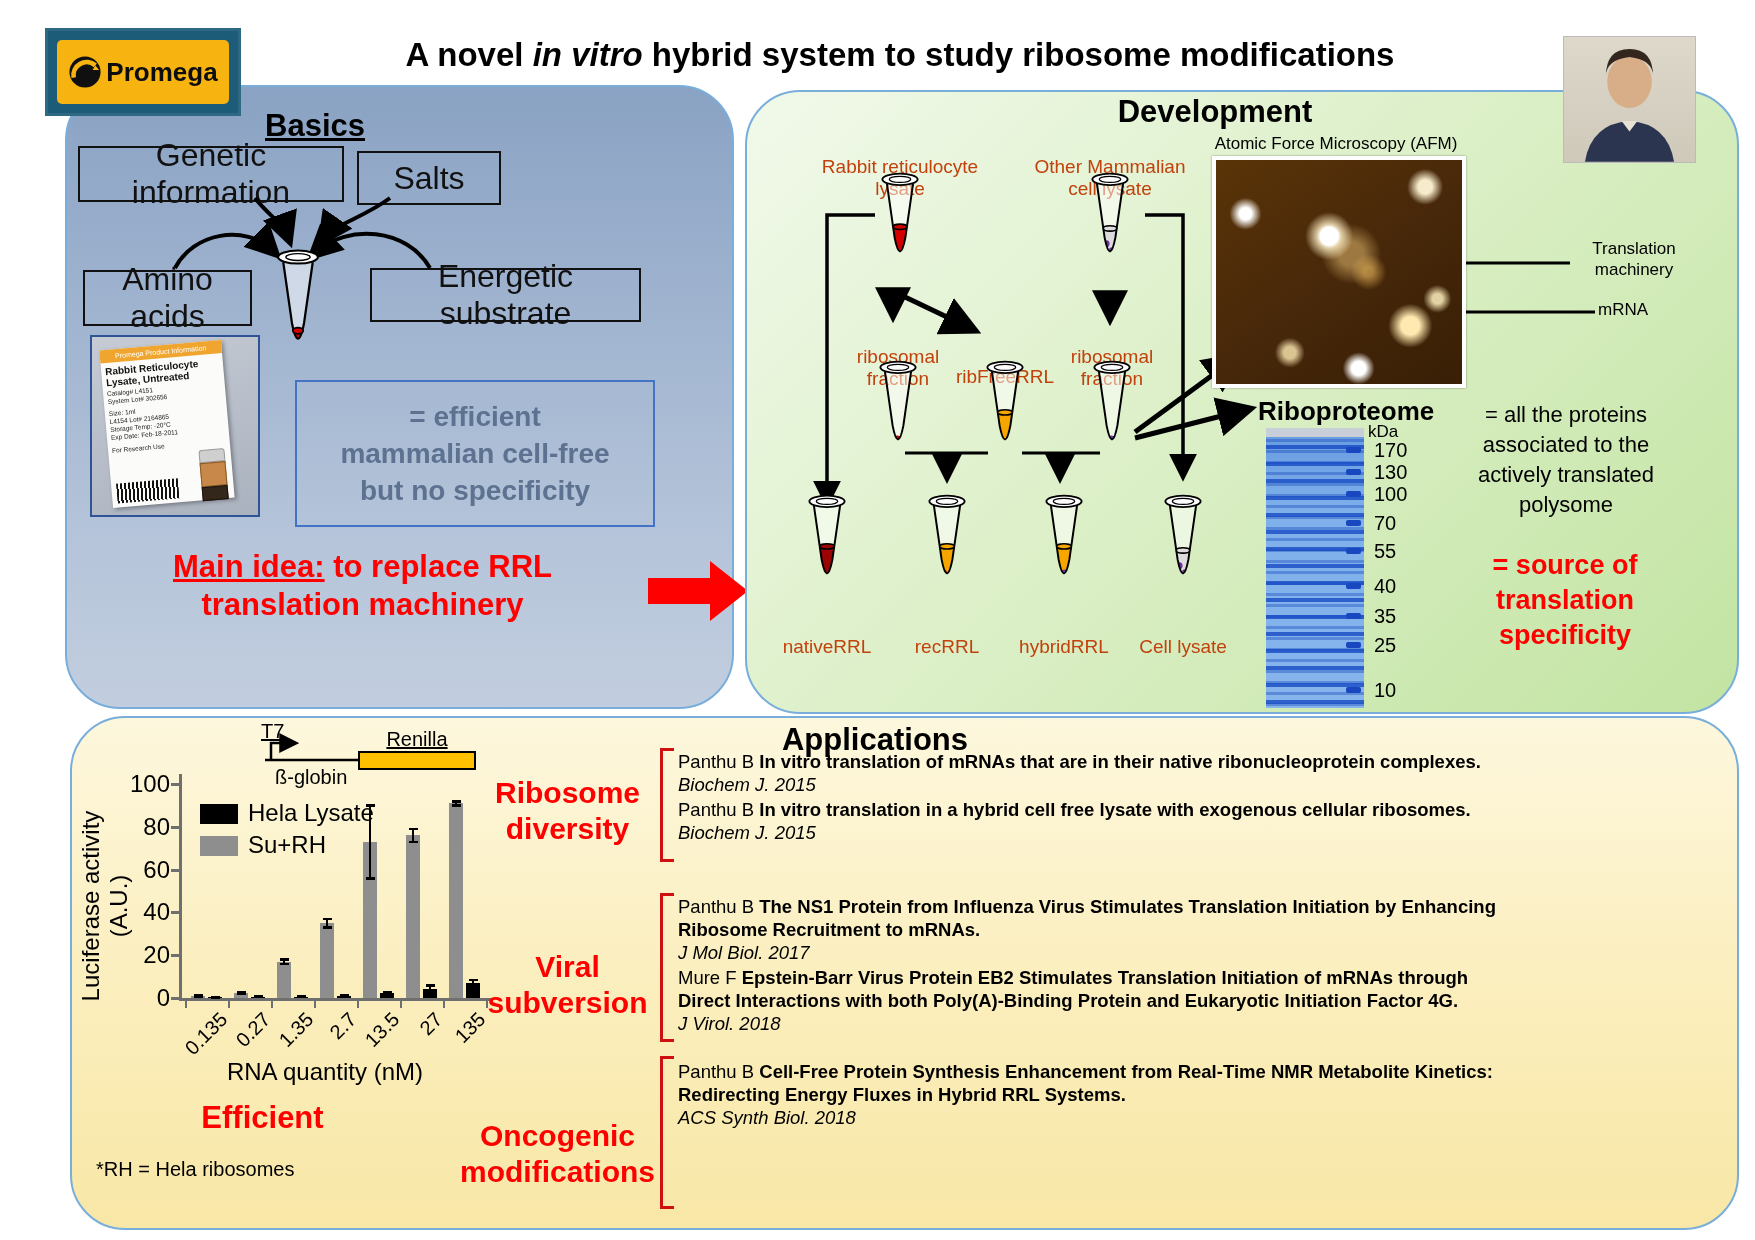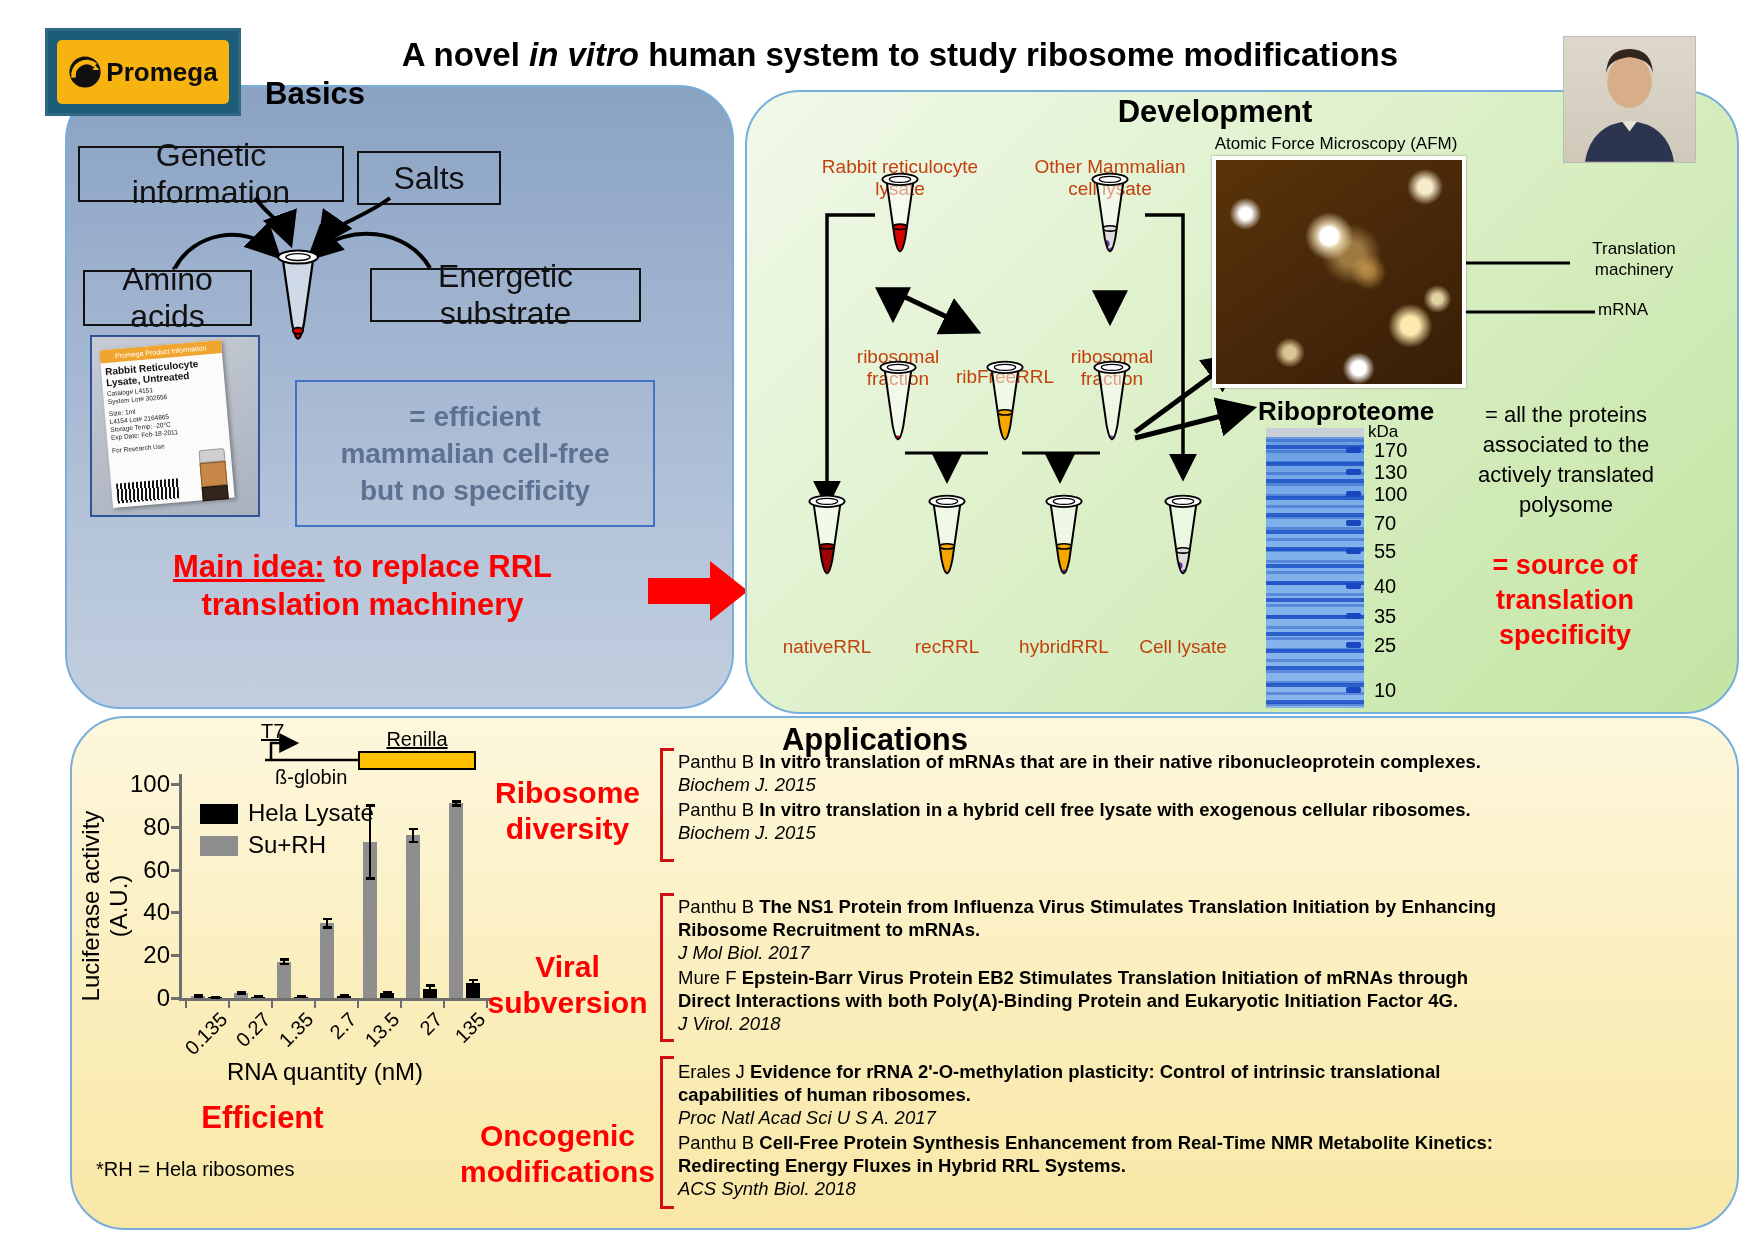--- a/index.html
+++ b/index.html
@@ -71,35 +71,35 @@
       <svg width="34" height="34" viewBox="0 0 36 36">
         <circle cx="18" cy="18" r="16.5" fill="#101010"></circle>
         <path d="M6 24 A14 14 0 0 1 29 11" stroke="#f7b411" stroke-width="5" fill="none"></path>
         <path d="M29 11 L33 16 L26 16 Z" fill="#f7b411"></path>
       </svg>
       <span id="logo-text">Promega</span>
     </div>
   </div>
 
   <div class="abs" style="left:250px;top:36px;width:1300px;text-align:center;font-size:33px;font-weight:bold;">
-    <span>A novel </span><span style="font-style:italic">in vitro</span><span> human system to study ribosome modifications</span>
+    <span>A novel </span><span style="font-style:italic">in vitro</span><span> hybrid system to study ribosome modifications</span>
   </div>
 
   <div id="photo">
     <svg viewBox="0 0 100 95" width="100%" height="100%">
       <ellipse cx="50" cy="34" rx="17" ry="20" fill="#d7ae88"></ellipse>
       <path d="M32 30 Q32 9 50 9 Q68 9 68 30 Q68 17 50 15 Q32 17 32 30 Z" fill="#33261e"></path>
       <path d="M16 95 Q21 66 50 64 Q79 66 84 95 Z" fill="#2c3550"></path>
       <path d="M44 64 L50 72 L56 64 Z" fill="#e8e2d4"></path>
     </svg>
   </div>
   <div id="author-name">B. PANTHU</div>
 
   <div id="basics-panel" class="panel"></div>
-  <div class="ptitle" style="left:190px;top:76px;width:250px;">Basics</div>
+  <div class="ptitle" style="left:190px;top:108px;width:250px;text-decoration:underline;">Basics</div>
 
   <div class="box" style="left:78px;top:146px;width:262px;height:52px;">Genetic information</div>
   <div class="box" style="left:357px;top:151px;width:140px;height:50px;">Salts</div>
   <div class="box" style="left:83px;top:270px;width:165px;height:52px;">Amino acids</div>
   <div class="box" style="left:370px;top:268px;width:267px;height:50px;">Energetic substrate</div>
 
   <svg class="abs" style="left:65px;top:85px;" width="665" height="620" viewBox="0 0 665 620">
     <defs>
       <marker id="ah-b" markerWidth="9" markerHeight="9" refX="6" refY="4.5" orient="auto">
         <path d="M0 0 L9 4.5 L0 9 Z" fill="#000"></path>
@@ -524,17 +524,16 @@
 
   <div class="cite-group" id="cite-group-0" style="left:678px;top:750px;">
       <div class="citation"><span class="cit-author">Panthu B </span><span class="cit-title">In vitro translation of mRNAs that are in their native ribonucleoprotein complexes.</span><div class="cit-journal">Biochem J. 2015</div></div>
       <div class="citation"><span class="cit-author">Panthu B </span><span class="cit-title">In vitro translation in a hybrid cell free lysate with exogenous cellular ribosomes.</span><div class="cit-journal">Biochem J. 2015</div></div>
     </div>
   <div class="cite-group" id="cite-group-1" style="left:678px;top:895px;">
       <div class="citation"><span class="cit-author">Panthu B </span><span class="cit-title">The NS1 Protein from Influenza Virus Stimulates Translation Initiation by Enhancing Ribosome Recruitment to mRNAs.</span><div class="cit-journal">J Mol Biol. 2017</div></div>
       <div class="citation"><span class="cit-author">Mure F </span><span class="cit-title">Epstein-Barr Virus Protein EB2 Stimulates Translation Initiation of mRNAs through Direct Interactions with both Poly(A)-Binding Protein and Eukaryotic Initiation Factor 4G.</span><div class="cit-journal">J Virol. 2018</div></div>
     </div>
   <div class="cite-group" id="cite-group-2" style="left:678px;top:1060px;">
-      <div class="citation"><span class="cit-author">Erales J </span><span class="cit-title">Evidence for rRNA 2'-O-methylation plasticity: Control of intrinsic translational capabilities of human ribosomes.</span><div class="cit-journal">Proc Natl Acad Sci U S A. 2017</div></div>
       <div class="citation"><span class="cit-author">Panthu B </span><span class="cit-title">Cell-Free Protein Synthesis Enhancement from Real-Time NMR Metabolite Kinetics: Redirecting Energy Fluxes in Hybrid RRL Systems.</span><div class="cit-journal">ACS Synth Biol. 2018</div></div>
     </div>
 
 </div>
 
 </body></html>

